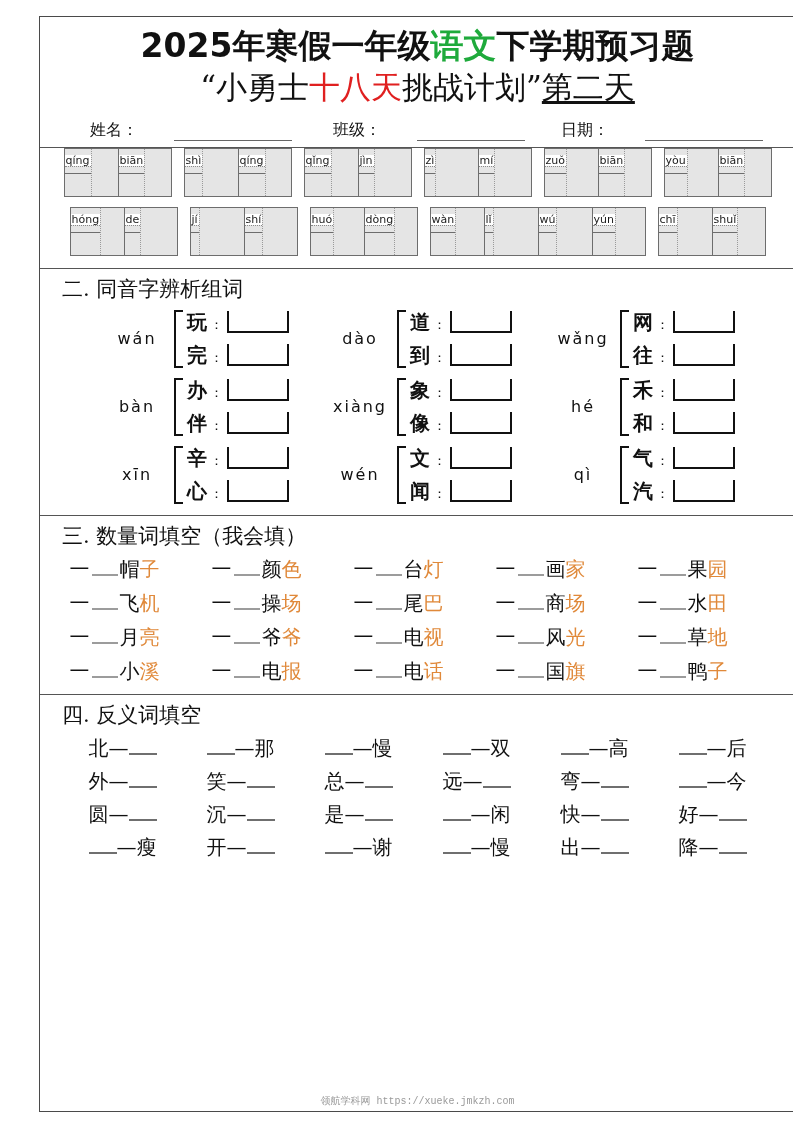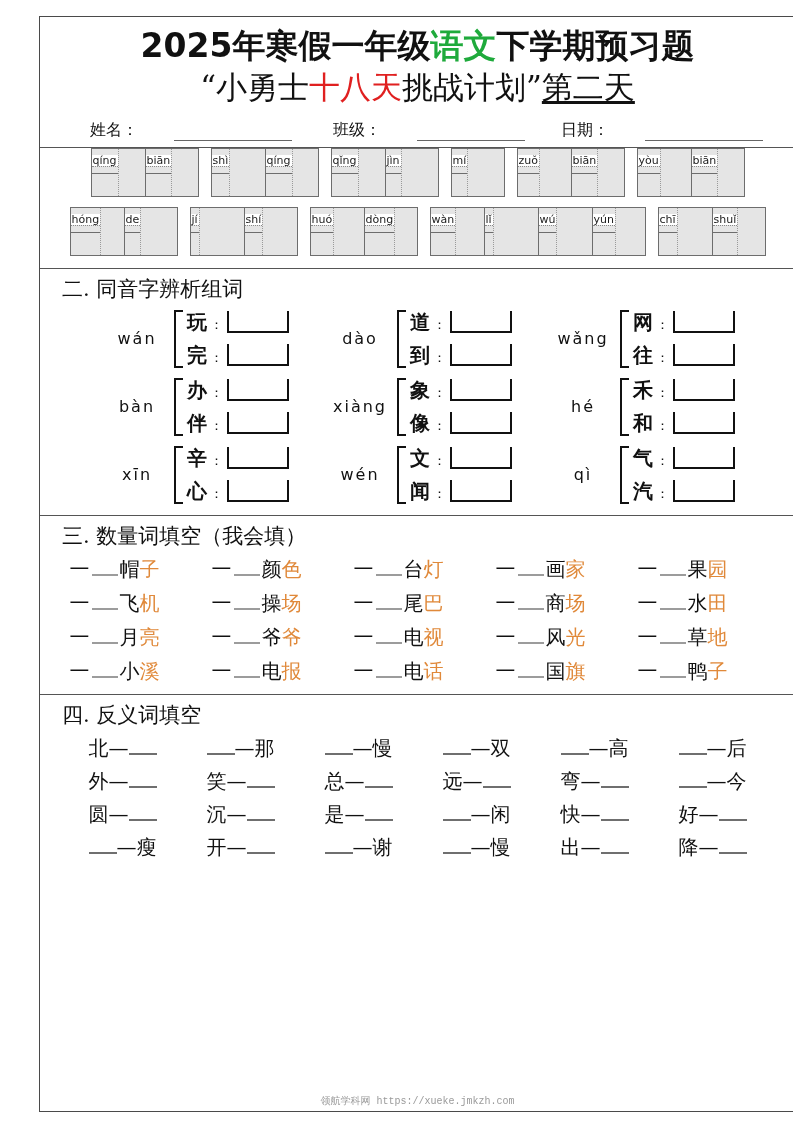--- a/index.html
+++ b/index.html
@@ -304,20 +304,26 @@
               <div class="cell">
                 <div class="py">
                   <span>jìn</span>
                 </div>
                 <div class="tzg"></div>
               </div>
             </div>
             <div class="word-box">
               <div class="cell">
                 <div class="py">
+                  <span>zì</span>
+                </div>
+                <div class="tzg"></div>
+              </div>
+              <div class="cell">
+                <div class="py">
                   <span>mí</span>
                 </div>
                 <div class="tzg"></div>
               </div>
             </div>
             <div class="word-box">
               <div class="cell">
                 <div class="py">
                   <span>zuǒ</span>
                 </div>

